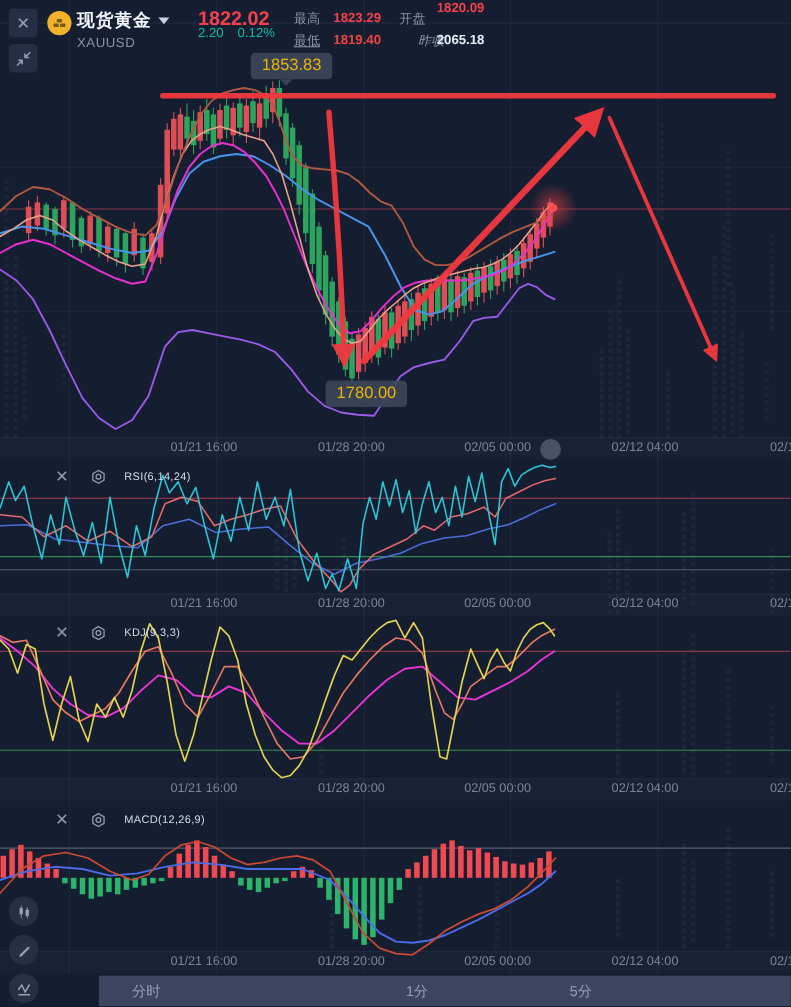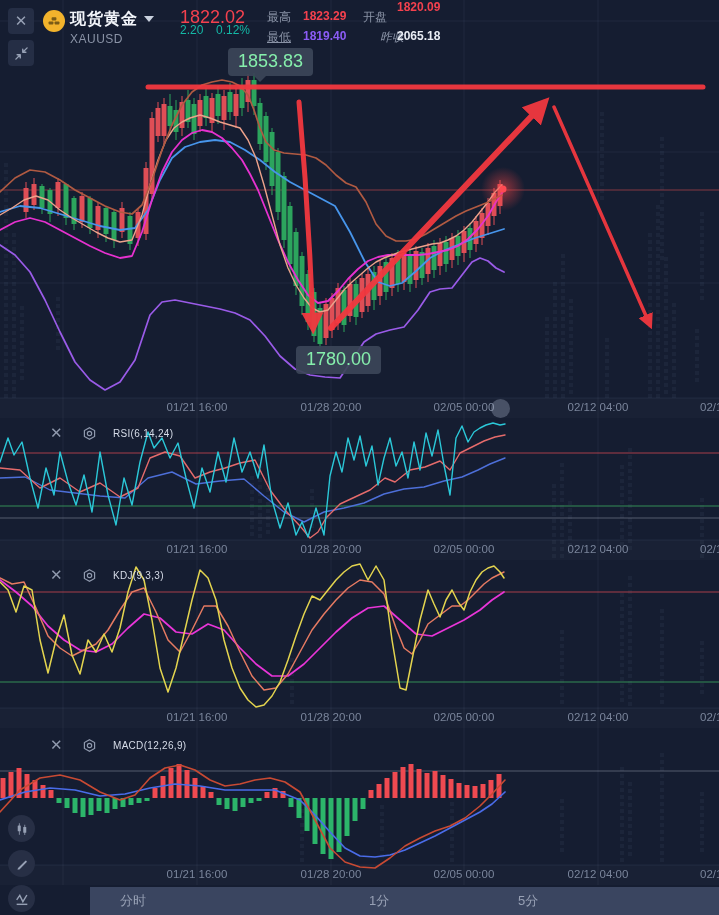--- a/index.html
+++ b/index.html
@@ -19,44 +19,44 @@
   }
   
   .coin {
     position:absolute; left:43px; top:10px; width:22px; height:22px;
     border-radius:50%; background:#f2b32c; display:flex; align-items:center; justify-content:center;
   }
   .title { position:absolute; left:70px; top:9px; font-size:16px; font-weight:bold; color:#f2f5fa; letter-spacing:1px; }
   .caret { display:inline-block; margin-left:6px; vertical-align:2px;
     width:0; height:0; border-left:5px solid transparent; border-right:5px solid transparent; border-top:6px solid #c9d1de; }
   .symbol { position:absolute; left:70px; top:32px; font-size:12px; color:#8a93a6; letter-spacing:0.5px; }
-  .price  { position:absolute; left:180px; top:7px; font-size:18px; font-weight:normal; color:#f4414e; }
+  .price  { position:absolute; left:180px; top:7px; font-size:18px; font-weight:bold; color:#f4414e; }
   .chg    { position:absolute; top:23px; font-size:12px; color:#14b8a6; }
   .stat-label { position:absolute; font-size:12px; color:#8a93a6; }
   .stat-value { position:absolute; font-size:12px; font-weight:bold; }
 
   
   .tooltip {
-    position:absolute; background:rgba(60,69,88,0.92); color:#86efac;
-    font-size:18px; padding:3px 10px 4px; border-radius:4px; white-space:nowrap;
+    position:absolute; background:rgba(60,69,88,0.92); color:#eab308;
+    font-size:15px; padding:3px 10px 4px; border-radius:4px; white-space:nowrap;
   }
   .tooltip.peak:after {
     content:""; position:absolute; left:26px; bottom:-6px;
     border-left:6px solid transparent; border-right:6px solid transparent;
     border-top:6px solid rgba(60,69,88,0.92);
   }
 
   
   .pane-hdr { position:absolute; display:flex; align-items:center; color:#8f99ad; }
   .pane-hdr .x { font-size:15px; width:16px; cursor:pointer; }
   .pane-hdr .gear { margin-left:16px; width:15px; height:15px; cursor:pointer; }
   .pane-hdr .lbl { margin-left:16px; font-size:10px; color:#d6dce8; letter-spacing:0.3px; }
 
   
-  .tlabel { position:absolute; width:84px; text-align:center; font-size:11.5px; color:#7a859b; }
+  .tlabel { position:absolute; width:84px; text-align:left; font-size:11.5px; color:#7a859b; }
 
   
   .scroll-dot { position:absolute; width:19px; height:19px; border-radius:50%;
     background:rgba(173,184,204,0.32); cursor:pointer; }
 
   
   .round-btn {
     position:absolute; left:8px; width:27px; height:27px; border-radius:50%;
     background:#272f45; display:flex; align-items:center; justify-content:center; cursor:pointer;
   }
@@ -913,21 +913,21 @@
   </div>
   <div class="title"><span>现货黄金</span><span class="caret"></span></div>
   <div class="symbol">XAUUSD</div>
   <div class="price">1822.02</div>
   <div class="chg" style="left:180px;">2.20</div>
   <div class="chg" style="left:216px;">0.12%</div>
 
   <div class="stat-label" style="left:267px;top:9px;">最高</div>
   <div class="stat-value" style="left:303px;top:9px;color:#f4414e;">1823.29</div>
   <div class="stat-label" style="left:267px;top:29px;text-decoration:underline;">最低</div>
-  <div class="stat-value" style="left:303px;top:29px;color:#8b5cf6;">1819.40</div>
+  <div class="stat-value" style="left:303px;top:29px;color:#ef4444;">1819.40</div>
   <div class="stat-label" style="left:363px;top:9px;">开盘</div>
   <div class="stat-value" style="left:397px;top:0;color:#f4414e;">1820.09</div>
   <div class="stat-label" style="left:380px;top:29px;font-style:italic;">昨收</div>
   <div class="stat-value" style="left:397px;top:29px;color:#e9edf4;">2065.18</div>
 
   <div class="tooltip peak" style="left:228px;top:48px;">1853.83</div>
   <div class="tooltip" style="left:296px;top:346px;">1780.00</div>
 
   <div class="pane-hdr" style="left:50px;top:424px;">
     <span class="x">✕</span>

